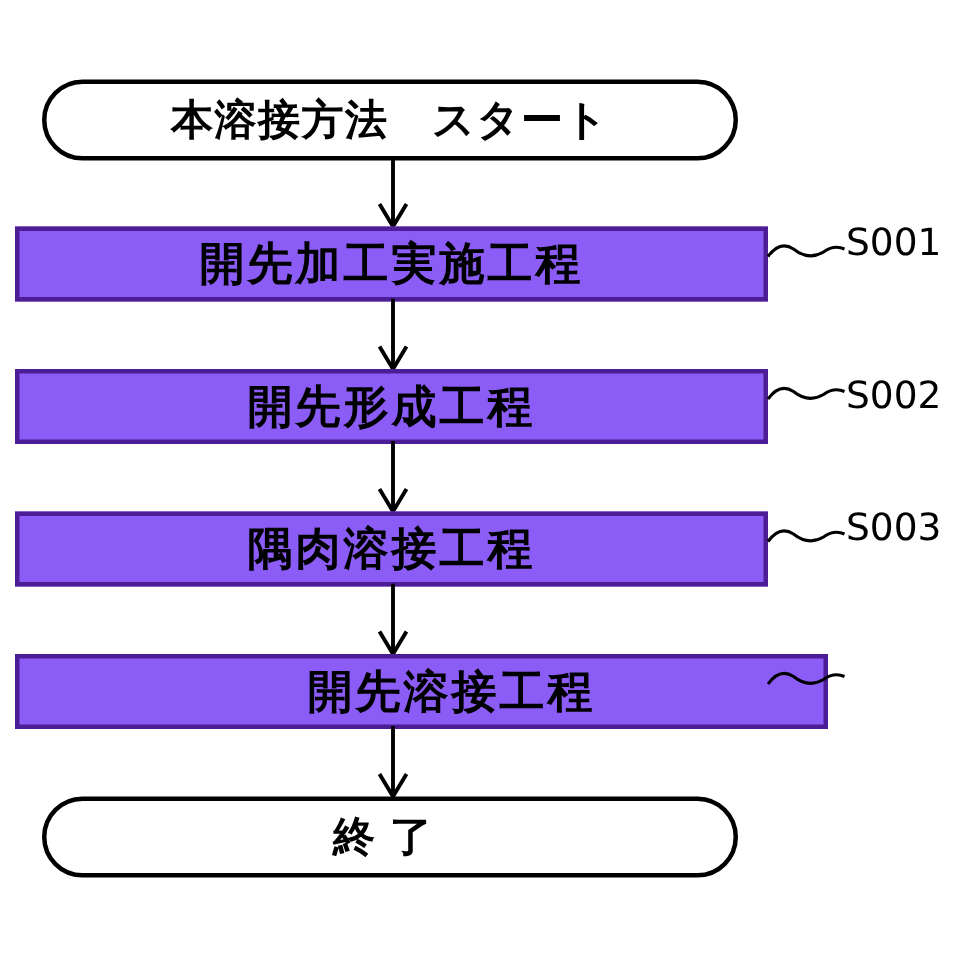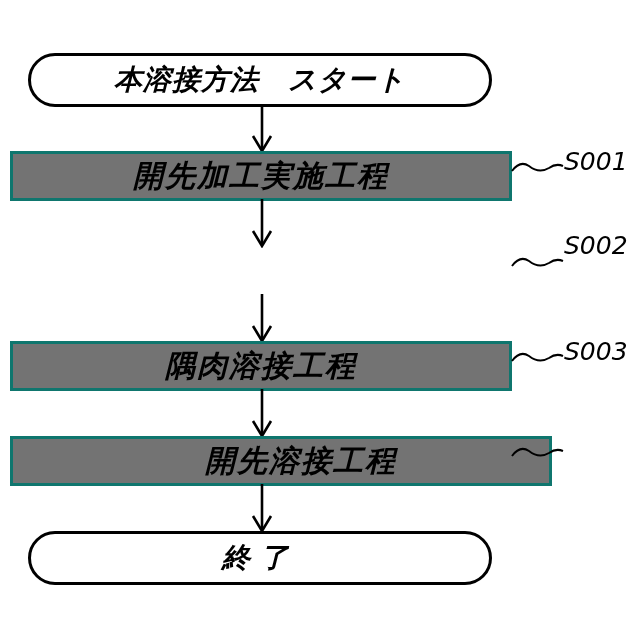--- a/index.html
+++ b/index.html
@@ -8,21 +8,20 @@
     background: #ffffff;
   }
   .canvas {
     position: relative;
     width: 640px;
     height: 640px;
     background: #ffffff;
     font-family: "DejaVu Sans", "Liberation Sans", sans-serif;
     color: #000000;
     overflow: hidden;
-    font-style: italic;
   }
   .terminal {
     position: absolute;
     left: 28px;
     width: 458px;
     height: 48px;
     border: 3px solid #000000;
     border-radius: 27px;
     display: flex;
     align-items: center;
@@ -31,28 +30,28 @@
     font-weight: 600;
     letter-spacing: 1px;
     background: #ffffff;
     box-sizing: content-box;
   }
   .process {
     position: absolute;
     left: 10px;
     width: 496px;
     height: 44px;
-    border: 3px solid #0f766e;
+    border: 3px solid #4c1d95;
     display: flex;
     align-items: center;
     justify-content: center;
     font-size: 30px;
     font-weight: 600;
     letter-spacing: 2px;
-    background: #737373;
+    background: #8b5cf6;
     box-sizing: content-box;
   }
   .arrow {
     position: absolute;
     left: 250px;
     width: 24px;
     height: 49px;
   }
   .squiggle {
     position: absolute;
@@ -92,24 +91,27 @@
   <svg class="squiggle" style="top:158px;" viewBox="0 0 53 20">
     <path d="M1,13 Q9,2 18,8 Q28,16 38,10 Q45,5 52,8" fill="none" stroke="#000" stroke-width="2"></path>
   </svg>
   <div class="ref-label" style="top:146px;">S001</div>
 
   <svg class="arrow" style="top:199px;" viewBox="0 0 24 49">
     <line x1="12" y1="0" x2="12" y2="46" stroke="#000" stroke-width="2.6"></line>
     <polyline points="3,32 12,47 21,32" fill="none" stroke="#000" stroke-width="2.6"></polyline>
   </svg>
 
+  <div class="process" style="top:246px;">
+    <span>開先形成工程</span>
+  </div>
   <svg class="squiggle" style="top:253px;" viewBox="0 0 53 20">
     <path d="M1,13 Q9,2 18,8 Q28,16 38,10 Q45,5 52,8" fill="none" stroke="#000" stroke-width="2"></path>
   </svg>
-  <div class="ref-label" style="top:230px;">S002</div>
+  <div class="ref-label" style="top:248px;">S002</div>
 
   <svg class="arrow" style="top:294px;" viewBox="0 0 24 49">
     <line x1="12" y1="0" x2="12" y2="46" stroke="#000" stroke-width="2.6"></line>
     <polyline points="3,32 12,47 21,32" fill="none" stroke="#000" stroke-width="2.6"></polyline>
   </svg>
 
   <div class="process" style="top:341px;justify-content:center;">
     <span>隅肉溶接工程</span>
   </div>
   <svg class="squiggle" style="top:348px;" viewBox="0 0 53 20">

